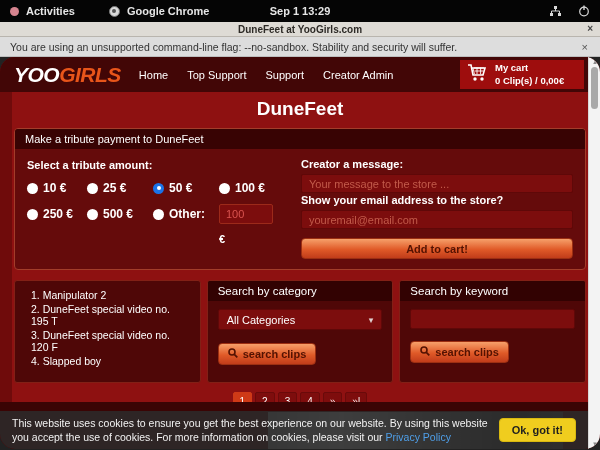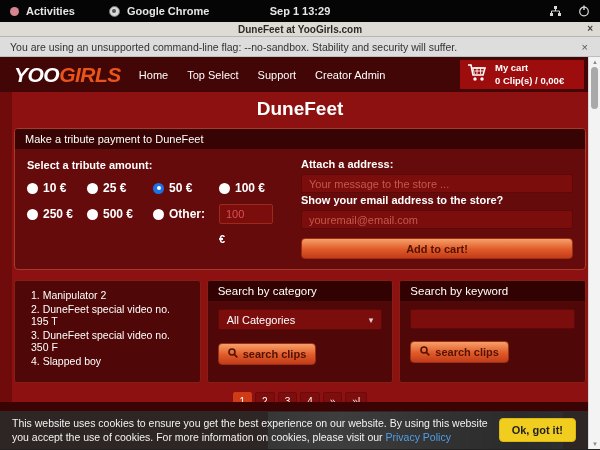--- a/index.html
+++ b/index.html
@@ -24,21 +24,21 @@
     font-size:10px;font-weight:bold;display:flex;align-items:center;justify-content:center;position:relative;}
   .win-close{position:absolute;right:7px;top:0;line-height:14px;font-size:10px;color:#444;cursor:default;}
 
   
   .infobar{height:20px;background:#dddddd;border-bottom:1px solid #bdbdbd;color:#333;
     font-size:10.5px;display:flex;align-items:center;padding:0 10px;}
   .infobar-msg{flex:1;white-space:nowrap;overflow:hidden;}
   .infobar-close{color:#555;font-size:11px;padding:0 2px;}
 
   
-  .viewport{position:relative;height:392px;background:#7a0c0c;overflow:hidden;}
+  .viewport{position:relative;height:392px;background:#7a0c0c;overflow:hidden;border-radius:15px;}
 
   
   .site-header{height:35px;background:#420606;display:flex;align-items:center;padding:0 14px;position:relative;}
   .logo{font-size:21px;font-weight:bold;font-style:italic;letter-spacing:-0.5px;white-space:nowrap;}
   .logo-p1{color:#ffffff;}
   .logo-p2{color:#e8551a;}
   .main-nav{display:flex;gap:19px;margin-left:18px;font-size:11px;color:#fff;}
   .main-nav span{cursor:pointer;}
   .cart-box{position:absolute;right:16px;top:3px;width:124px;height:29px;background:#9e0d0d;
     display:flex;align-items:center;gap:7px;padding:0 7px;color:#fff;}
@@ -159,21 +159,21 @@
   </div>
 
   <div class="viewport">
 
     <div class="site-header">
       <div class="logo">
         <span class="logo-p1">YOO</span><span class="logo-p2">GIRLS</span>
       </div>
       <div class="main-nav">
         <span>Home</span>
-        <span>Top Select</span>
+        <span>Top Support</span>
         <span>Support</span>
         <span>Creator Admin</span>
       </div>
       <div class="cart-box">
         <span>
           <svg width="21" height="20" viewBox="0 0 21 20">
             <path d="M1 2h3l2 10h10l2-7H5" fill="none" stroke="#fff" stroke-width="1.6"></path>
             <path d="M7 5h10M7.6 8h8.8M6 5.2 7.4 11M10 4.6v6.6M13.6 4.6v6.6" stroke="#fff" stroke-width="0.9"></path>
             <circle cx="8" cy="16" r="1.7" fill="#fff"></circle>
             <circle cx="15" cy="16" r="1.7" fill="#fff"></circle>
@@ -223,36 +223,36 @@
               </label>
               <label class="radio-cell">
                 <span class="radio"></span>
                 <span>Other:</span>
               </label>
               <input class="other-input" value="100" style="">
               <span class="currency">€</span>
             </div>
           </div>
           <div class="tribute-right">
-            <div class="form-label">Attach a address:</div>
+            <div class="form-label">Creator a message:</div>
             <input class="text-input" placeholder="Your message to the store ..." style="">
             <div class="form-label">Show your email address to the store?</div>
             <input class="text-input" placeholder="youremail@email.com" style="">
             <button class="add-btn">Add to cart!</button>
           </div>
         </div>
       </div>
 
       <div class="bottom-row">
         <div class="panel">
           <div class="panel-body">
             <ol class="sellers-list">
               <li>Manipulator 2</li>
               <li>DuneFeet special video no. 195 T</li>
-              <li>DuneFeet special video no. 350 F</li>
+              <li>DuneFeet special video no. 120 F</li>
               <li>Slapped boy</li>
 
             </ol>
           </div>
         </div>
         <div class="panel">
           <div class="panel-header">Search by category</div>
           <div class="panel-body">
             <div class="select-box">
               <span>All Categories</span>

